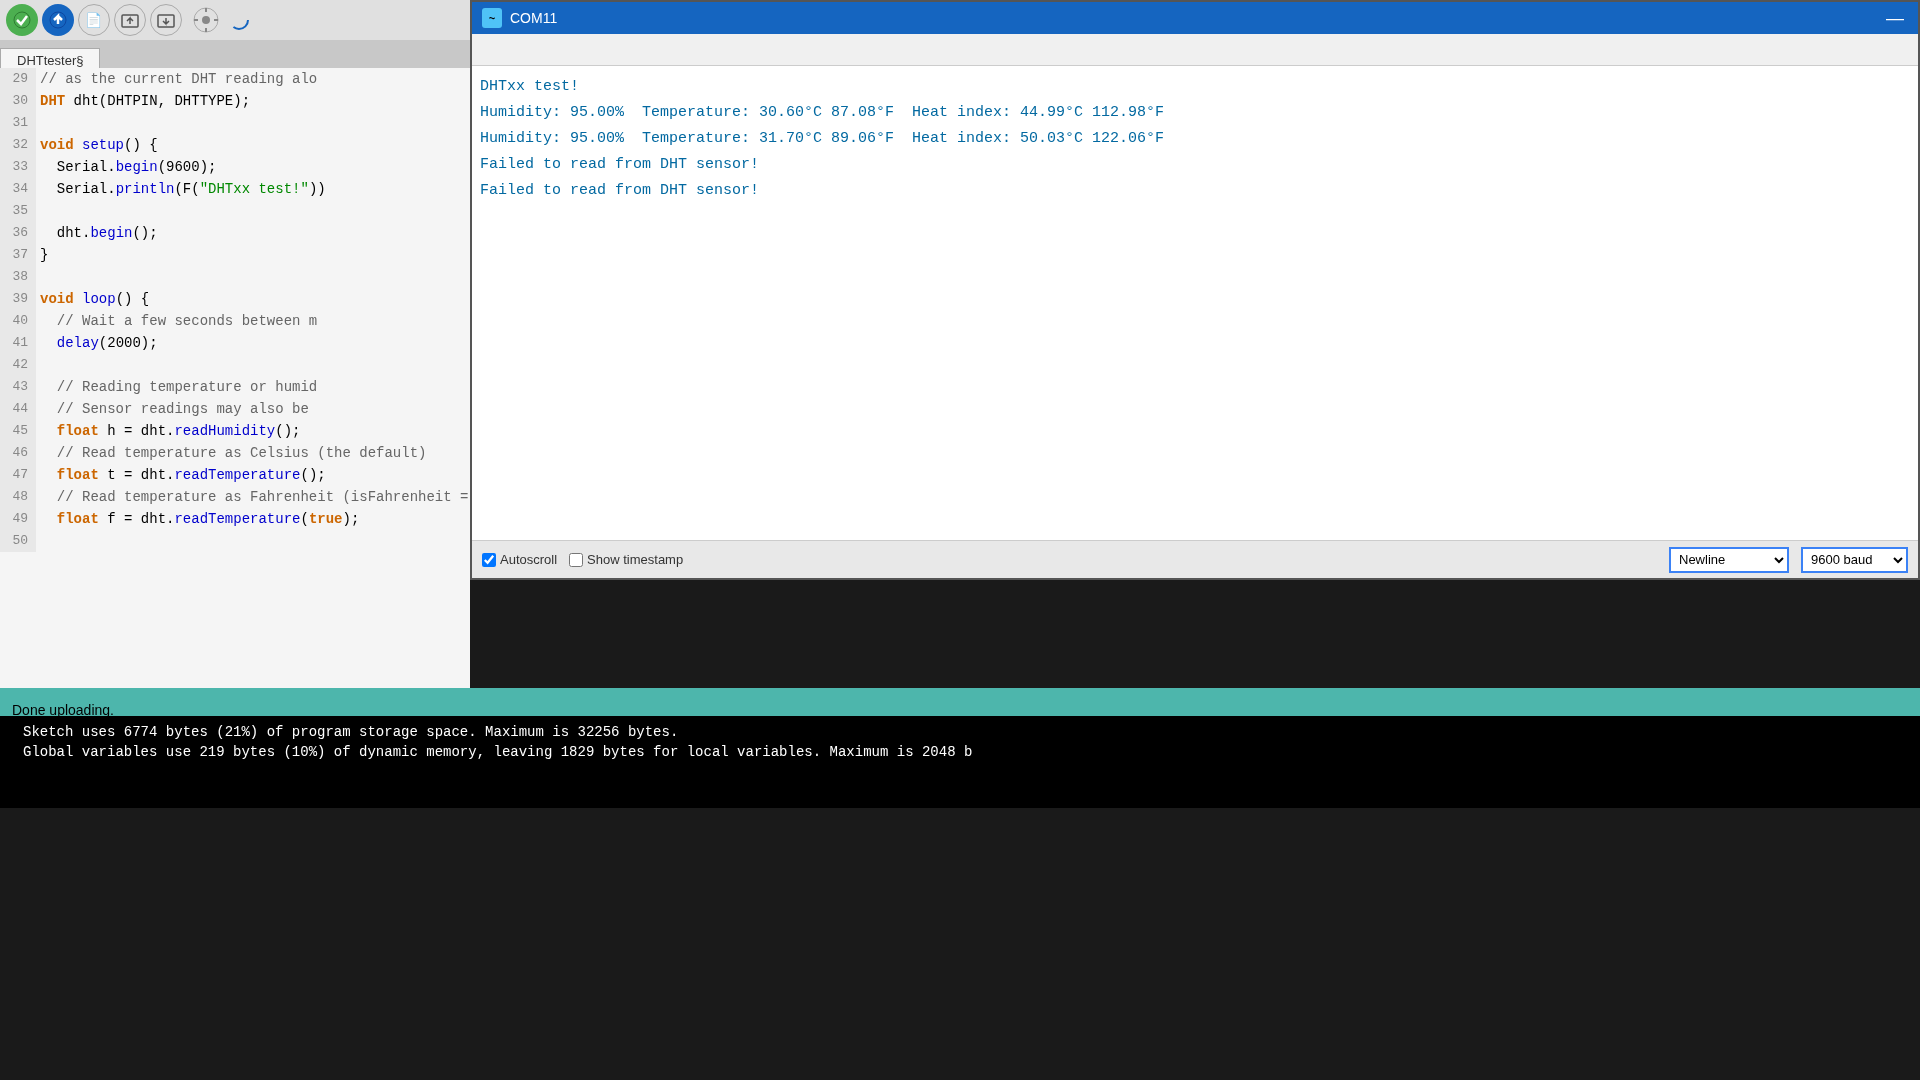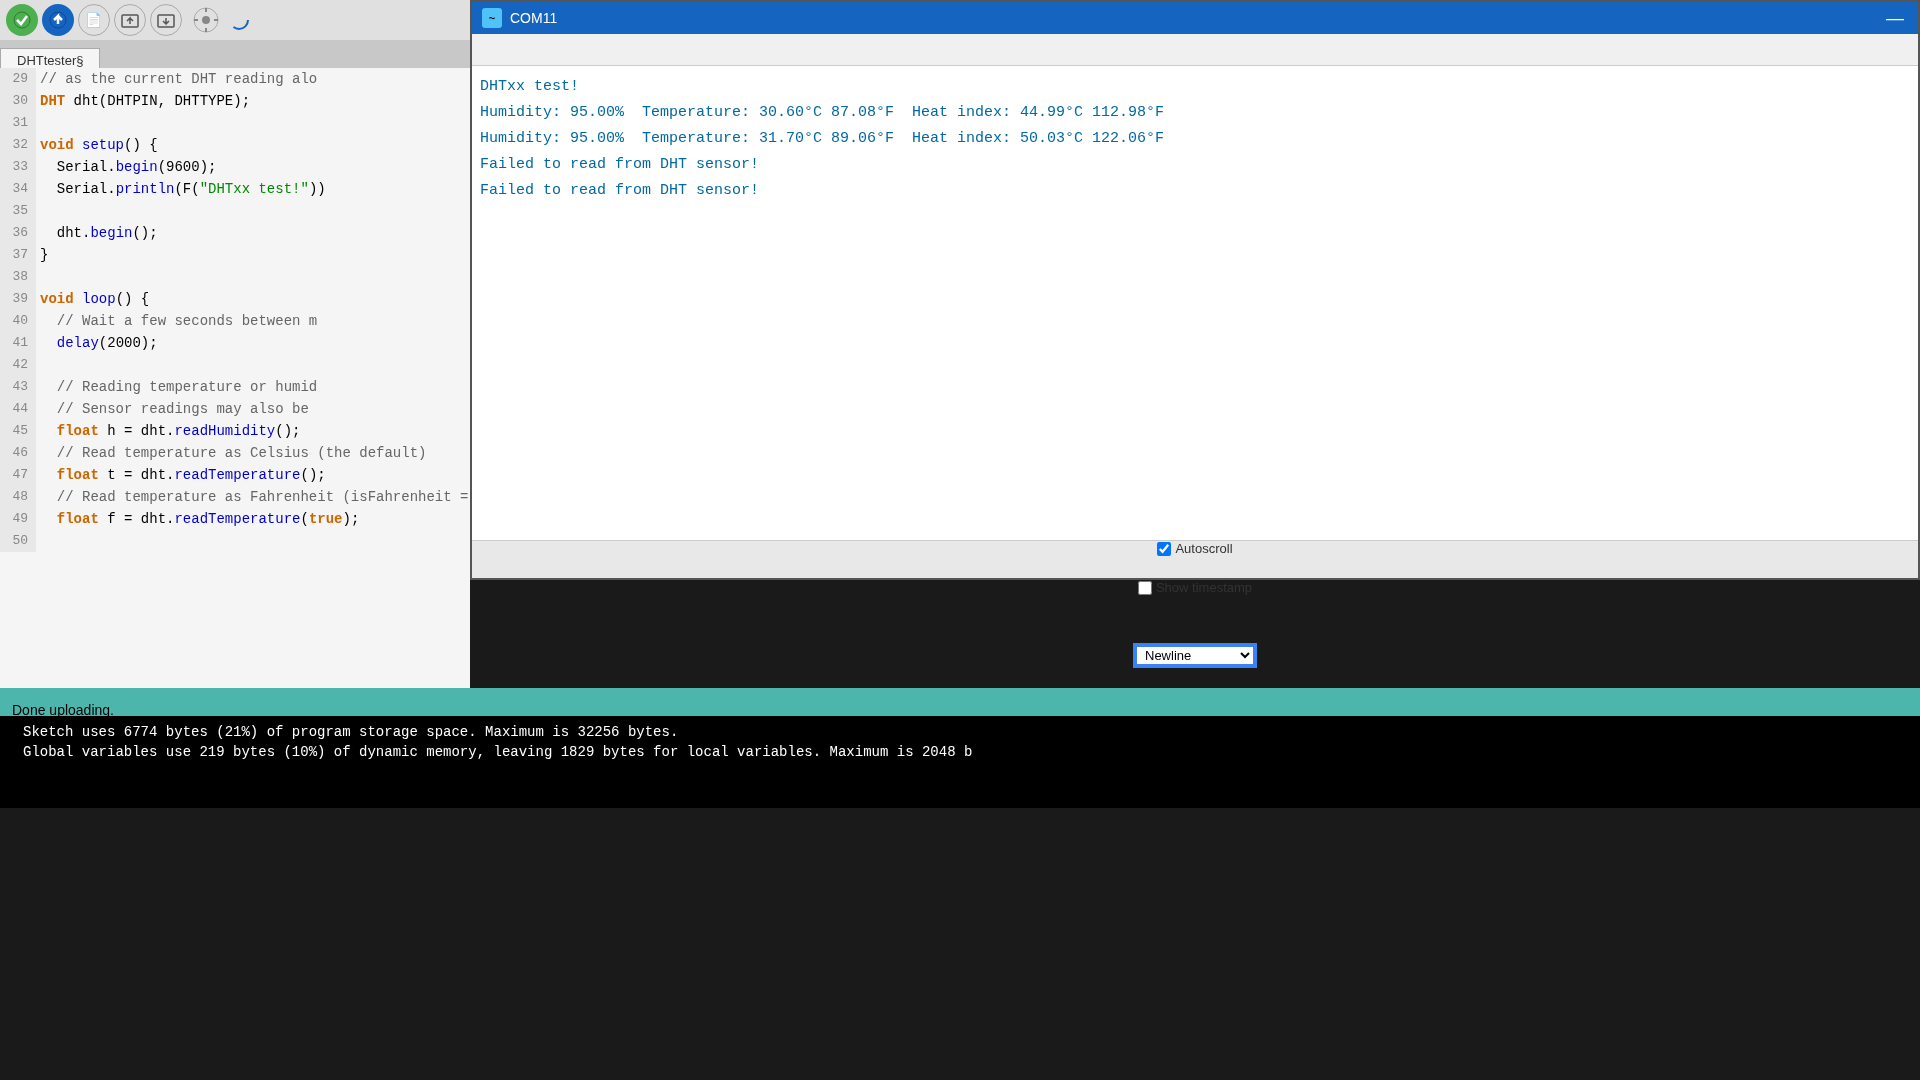--- a/index.html
+++ b/index.html
@@ -210,42 +210,41 @@
       color: #0369a1;
     }
 
     #serial-bottom-bar {
       height: 38px;
       background: #e8e8e8;
       border-top: 1px solid #ccc;
       display: flex;
       align-items: center;
       padding: 0 10px;
-      gap: 24px;
-      flex-direction: column;
+      gap: 12px;
     }
 
     .checkbox-label {
       display: flex;
       align-items: center;
       gap: 4px;
       font-family: Arial, sans-serif;
       font-size: 13px;
       color: #333;
       cursor: pointer;
     }
 
     .checkbox-label input[type="checkbox"] {
       width: 14px;
       height: 14px;
     }
 
     .select-dropdown {
       height: 26px;
-      border: 4px solid #3b82f6;
+      border: 2px solid #3b82f6;
       background: white;
       font-size: 13px;
       padding: 0 4px;
       cursor: pointer;
     }
 
     .spacer { flex: 1; }
 
     .serial-output-line {
       white-space: pre;

